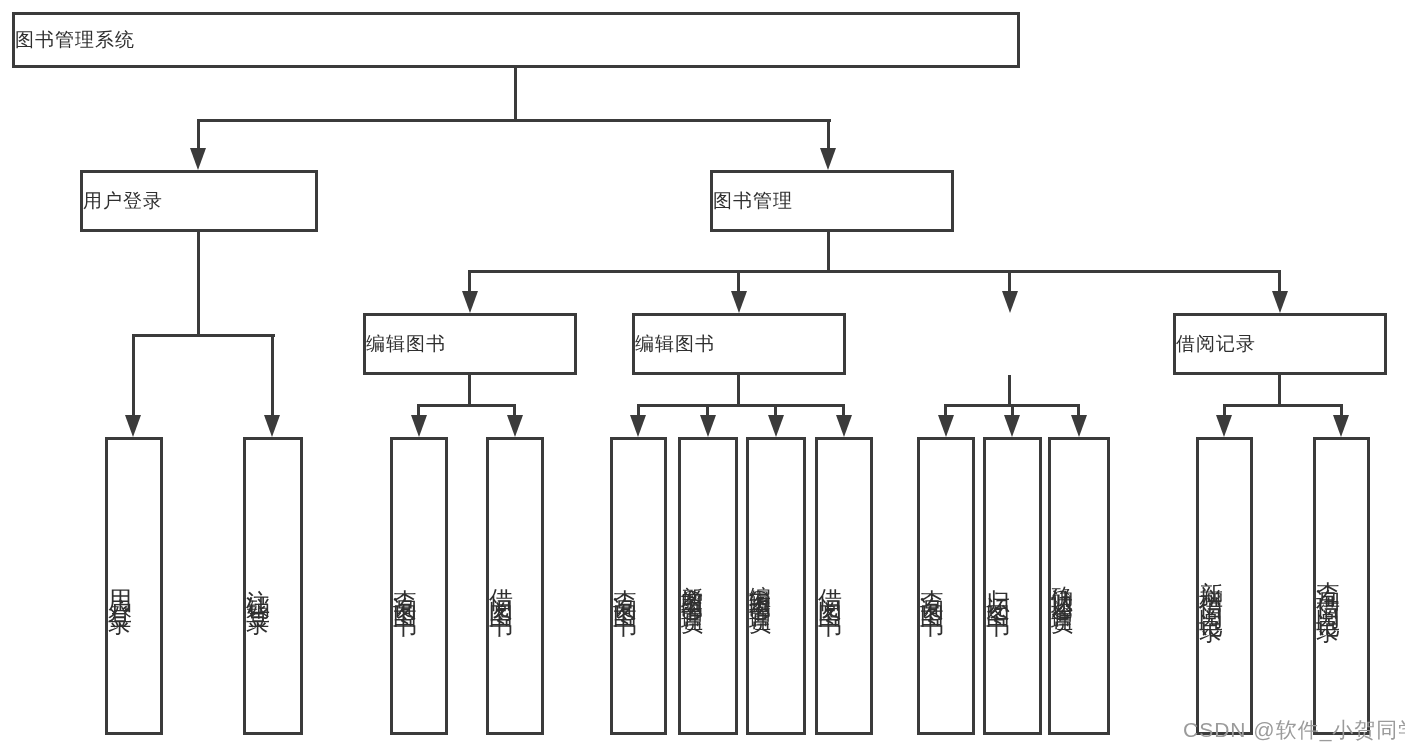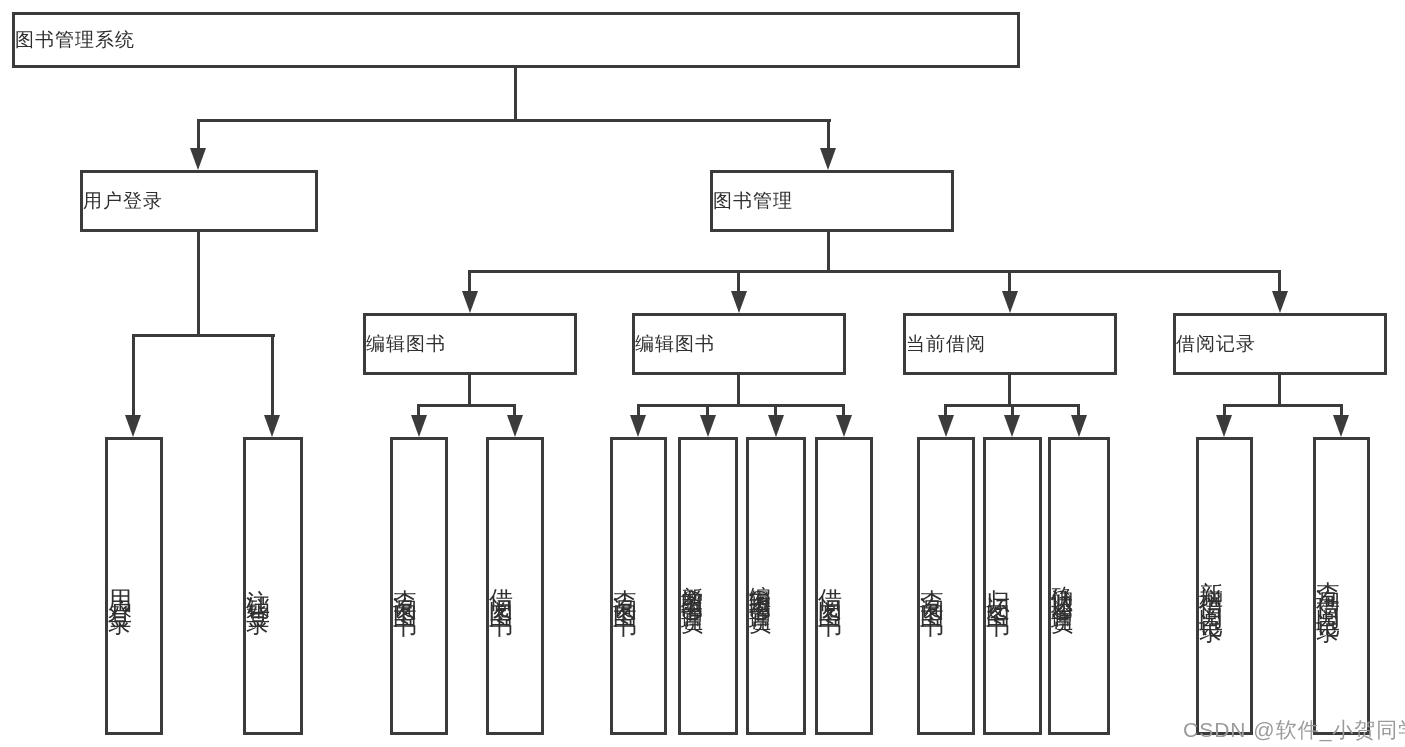--- a/index.html
+++ b/index.html
@@ -74,23 +74,20 @@
   <div class="line" style="left:1008px;top:270px;width:3px;height:23px;"></div>
   <div class="arrow" style="left:1002px;top:291px;"></div>
   <div class="line" style="left:1278px;top:270px;width:3px;height:23px;"></div>
   <div class="arrow" style="left:1272px;top:291px;"></div>
 
   <div class="box hbox" style="left:363px;top:313px;width:214px;height:62px;">
     <span>编辑图书</span>
   </div>
   <div class="box hbox" style="left:632px;top:313px;width:214px;height:62px;">
     <span>编辑图书</span>
-  </div>
-  <div class="box hbox" style="left:903px;top:313px;width:214px;height:62px;">
-    <span>当前借阅</span>
   </div>
   <div class="box hbox" style="left:1173px;top:313px;width:214px;height:62px;">
     <span>借阅记录</span>
   </div>
 
   <div class="line" style="left:468px;top:375px;width:3px;height:32px;"></div>
   <div class="line" style="left:417px;top:404px;width:99px;height:3px;"></div>
   <div class="line" style="left:417px;top:404px;width:3px;height:13px;"></div>
   <div class="arrow" style="left:411px;top:415px;"></div>
   <div class="line" style="left:513px;top:404px;width:3px;height:13px;"></div>

